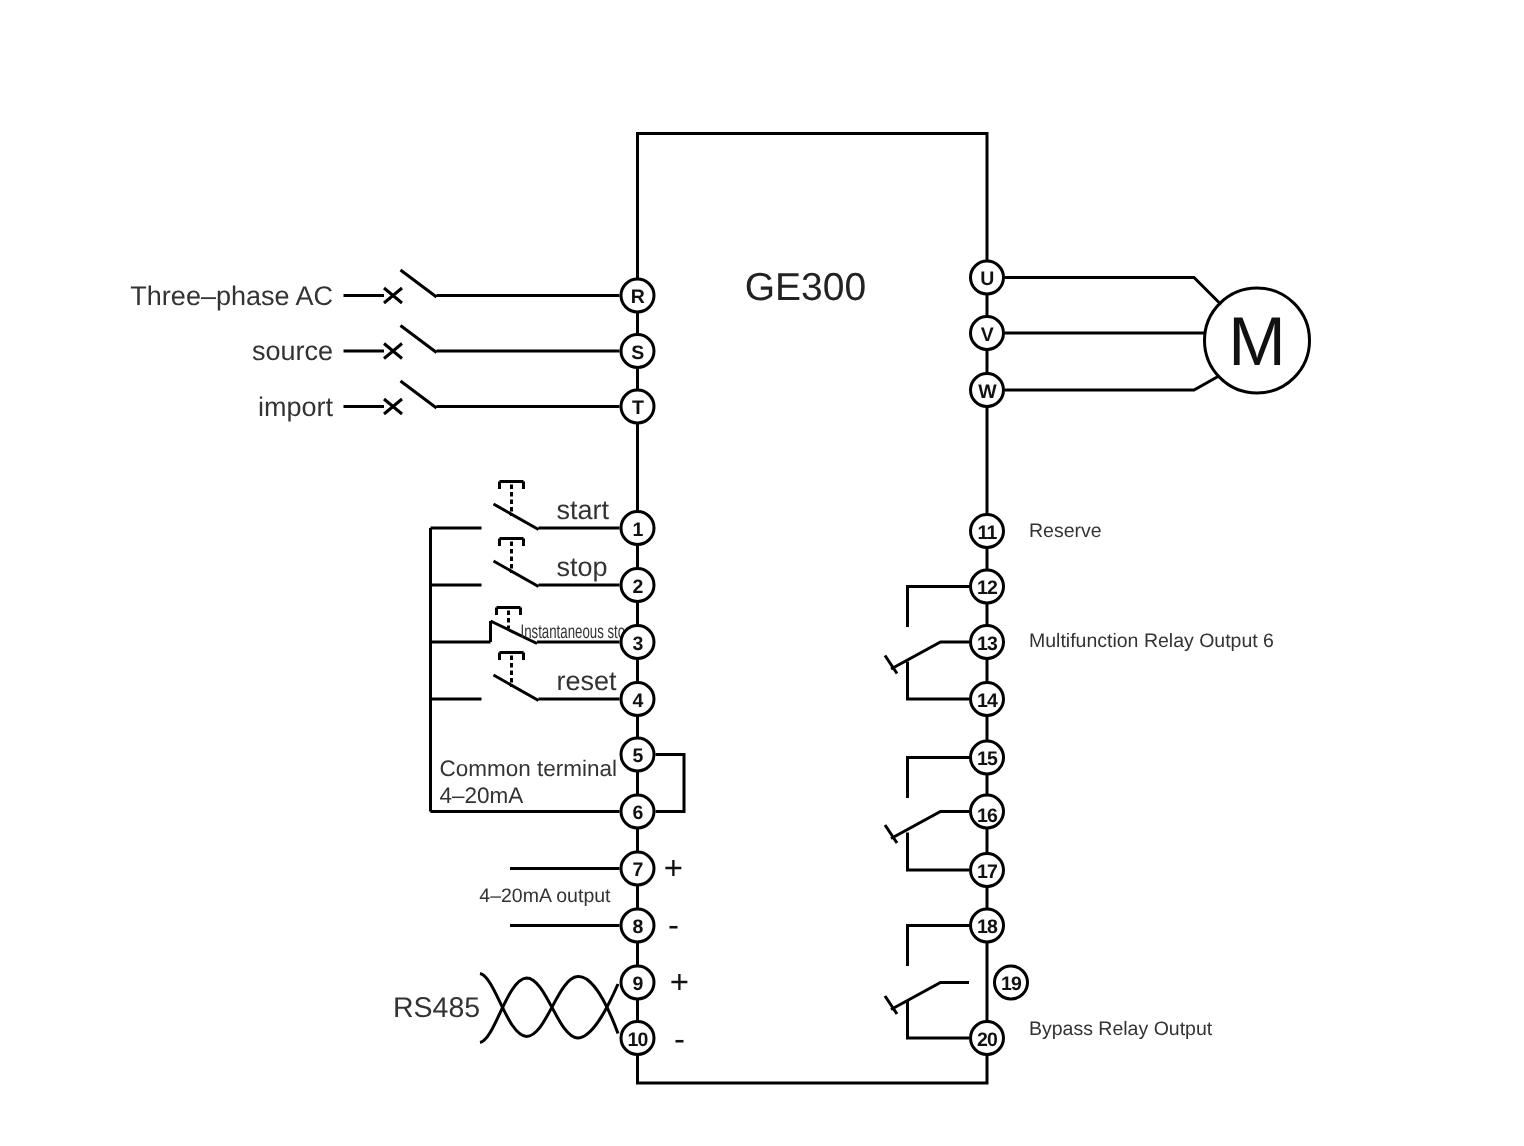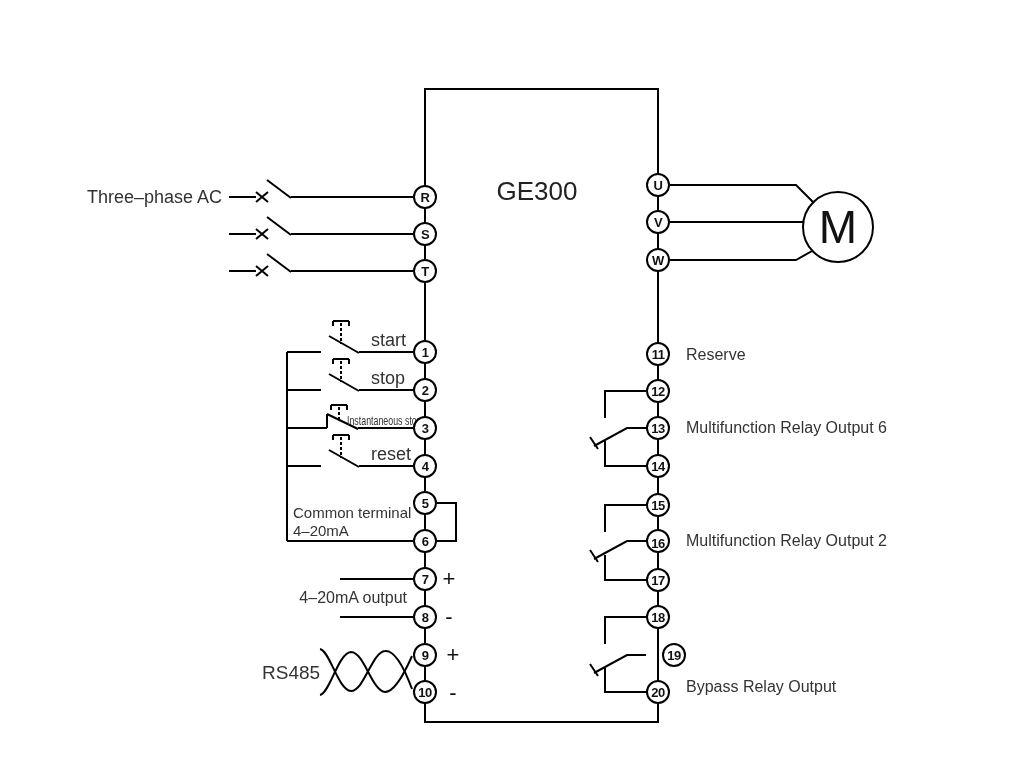--- a/index.html
+++ b/index.html
@@ -16,21 +16,21 @@
     position:absolute;width:24px;height:24px;box-sizing:border-box;
     border:2px solid #000;border-radius:50%;background:#fff;
     display:flex;align-items:center;justify-content:center;
     font-size:13px;font-weight:600;color:#111;letter-spacing:-0.5px;
   }
   .title{font-size:26px;color:#222;margin-top:30px;}
   .ac{font-size:18px;}
   .btn{font-size:18px;}
   .cond{font-size:13px;transform:scaleX(.68);transform-origin:left center;}
   .small{font-size:15px;}
-  .out{font-size:16px;}
+  .out{font-size:13px;}
   .sign{font-size:22px;color:#111;}
   .rs{font-size:19px;}
   .motor{font-size:46px;line-height:50px;color:#111;}
 </style>
 </head>
 <body>
 
 <div id="stage">
 
   <svg id="wires" width="1016" height="764" viewBox="0 0 1016 764" fill="none" stroke="#000" stroke-width="2">
@@ -97,40 +97,41 @@
     <g>
       <path d="M646,617 H605 V644"></path>
       <path d="M646,692 H605 V667"></path>
       <path d="M646,655 H627 L594,673 M590,664 L598,676"></path>
     </g>
   </svg>
 
   <div class="lbl title c" style="left:470px;top:146px;width:134px;">GE300</div>
 
   <div class="lbl ac r" style="left:60px;top:187px;width:162px;">Three–phase AC</div>
+  <div class="lbl ac r" style="left:60px;top:224px;width:162px;">source</div>
+  <div class="lbl ac r" style="left:60px;top:261px;width:162px;">import</div>
 
   <div class="lbl btn" style="left:371px;top:330px;">start</div>
   <div class="lbl btn" style="left:371px;top:368px;">stop</div>
   <div class="lbl cond" style="left:347px;top:413px;">Instantaneous stop</div>
   <div class="lbl btn" style="left:371px;top:444px;">reset</div>
 
   <div class="lbl small" style="left:293px;top:504px;">Common terminal</div>
   <div class="lbl small" style="left:293px;top:522px;">4–20mA</div>
 
   <div class="lbl out r" style="left:250px;top:589px;width:157px;">4–20mA output</div>
   <div class="lbl sign c" style="left:438px;top:566px;width:22px;">+</div>
   <div class="lbl sign c" style="left:438px;top:604px;width:22px;">-</div>
 
   <div class="lbl rs" style="left:262px;top:662px;">RS485</div>
   <div class="lbl sign c" style="left:442px;top:642px;width:22px;">+</div>
   <div class="lbl sign c" style="left:442px;top:680px;width:22px;">-</div>
 
   <div class="lbl out" style="left:686px;top:346px;">Reserve</div>
   <div class="lbl out" style="left:686px;top:419px;">Multifunction Relay Output 6</div>
-  <div class="lbl out" style="left:686px;top:532px;">Multifunction Relay Output 2</div>
   <div class="lbl out" style="left:686px;top:678px;">Bypass Relay Output</div>
 
   <div class="lbl motor c" style="left:810px;top:202px;width:56px;">M</div>
 
   <div class="term" style="left:413px;top:185px;">
       <span>R</span>
     </div>
   <div class="term" style="left:413px;top:222px;">
       <span>S</span>
     </div>

